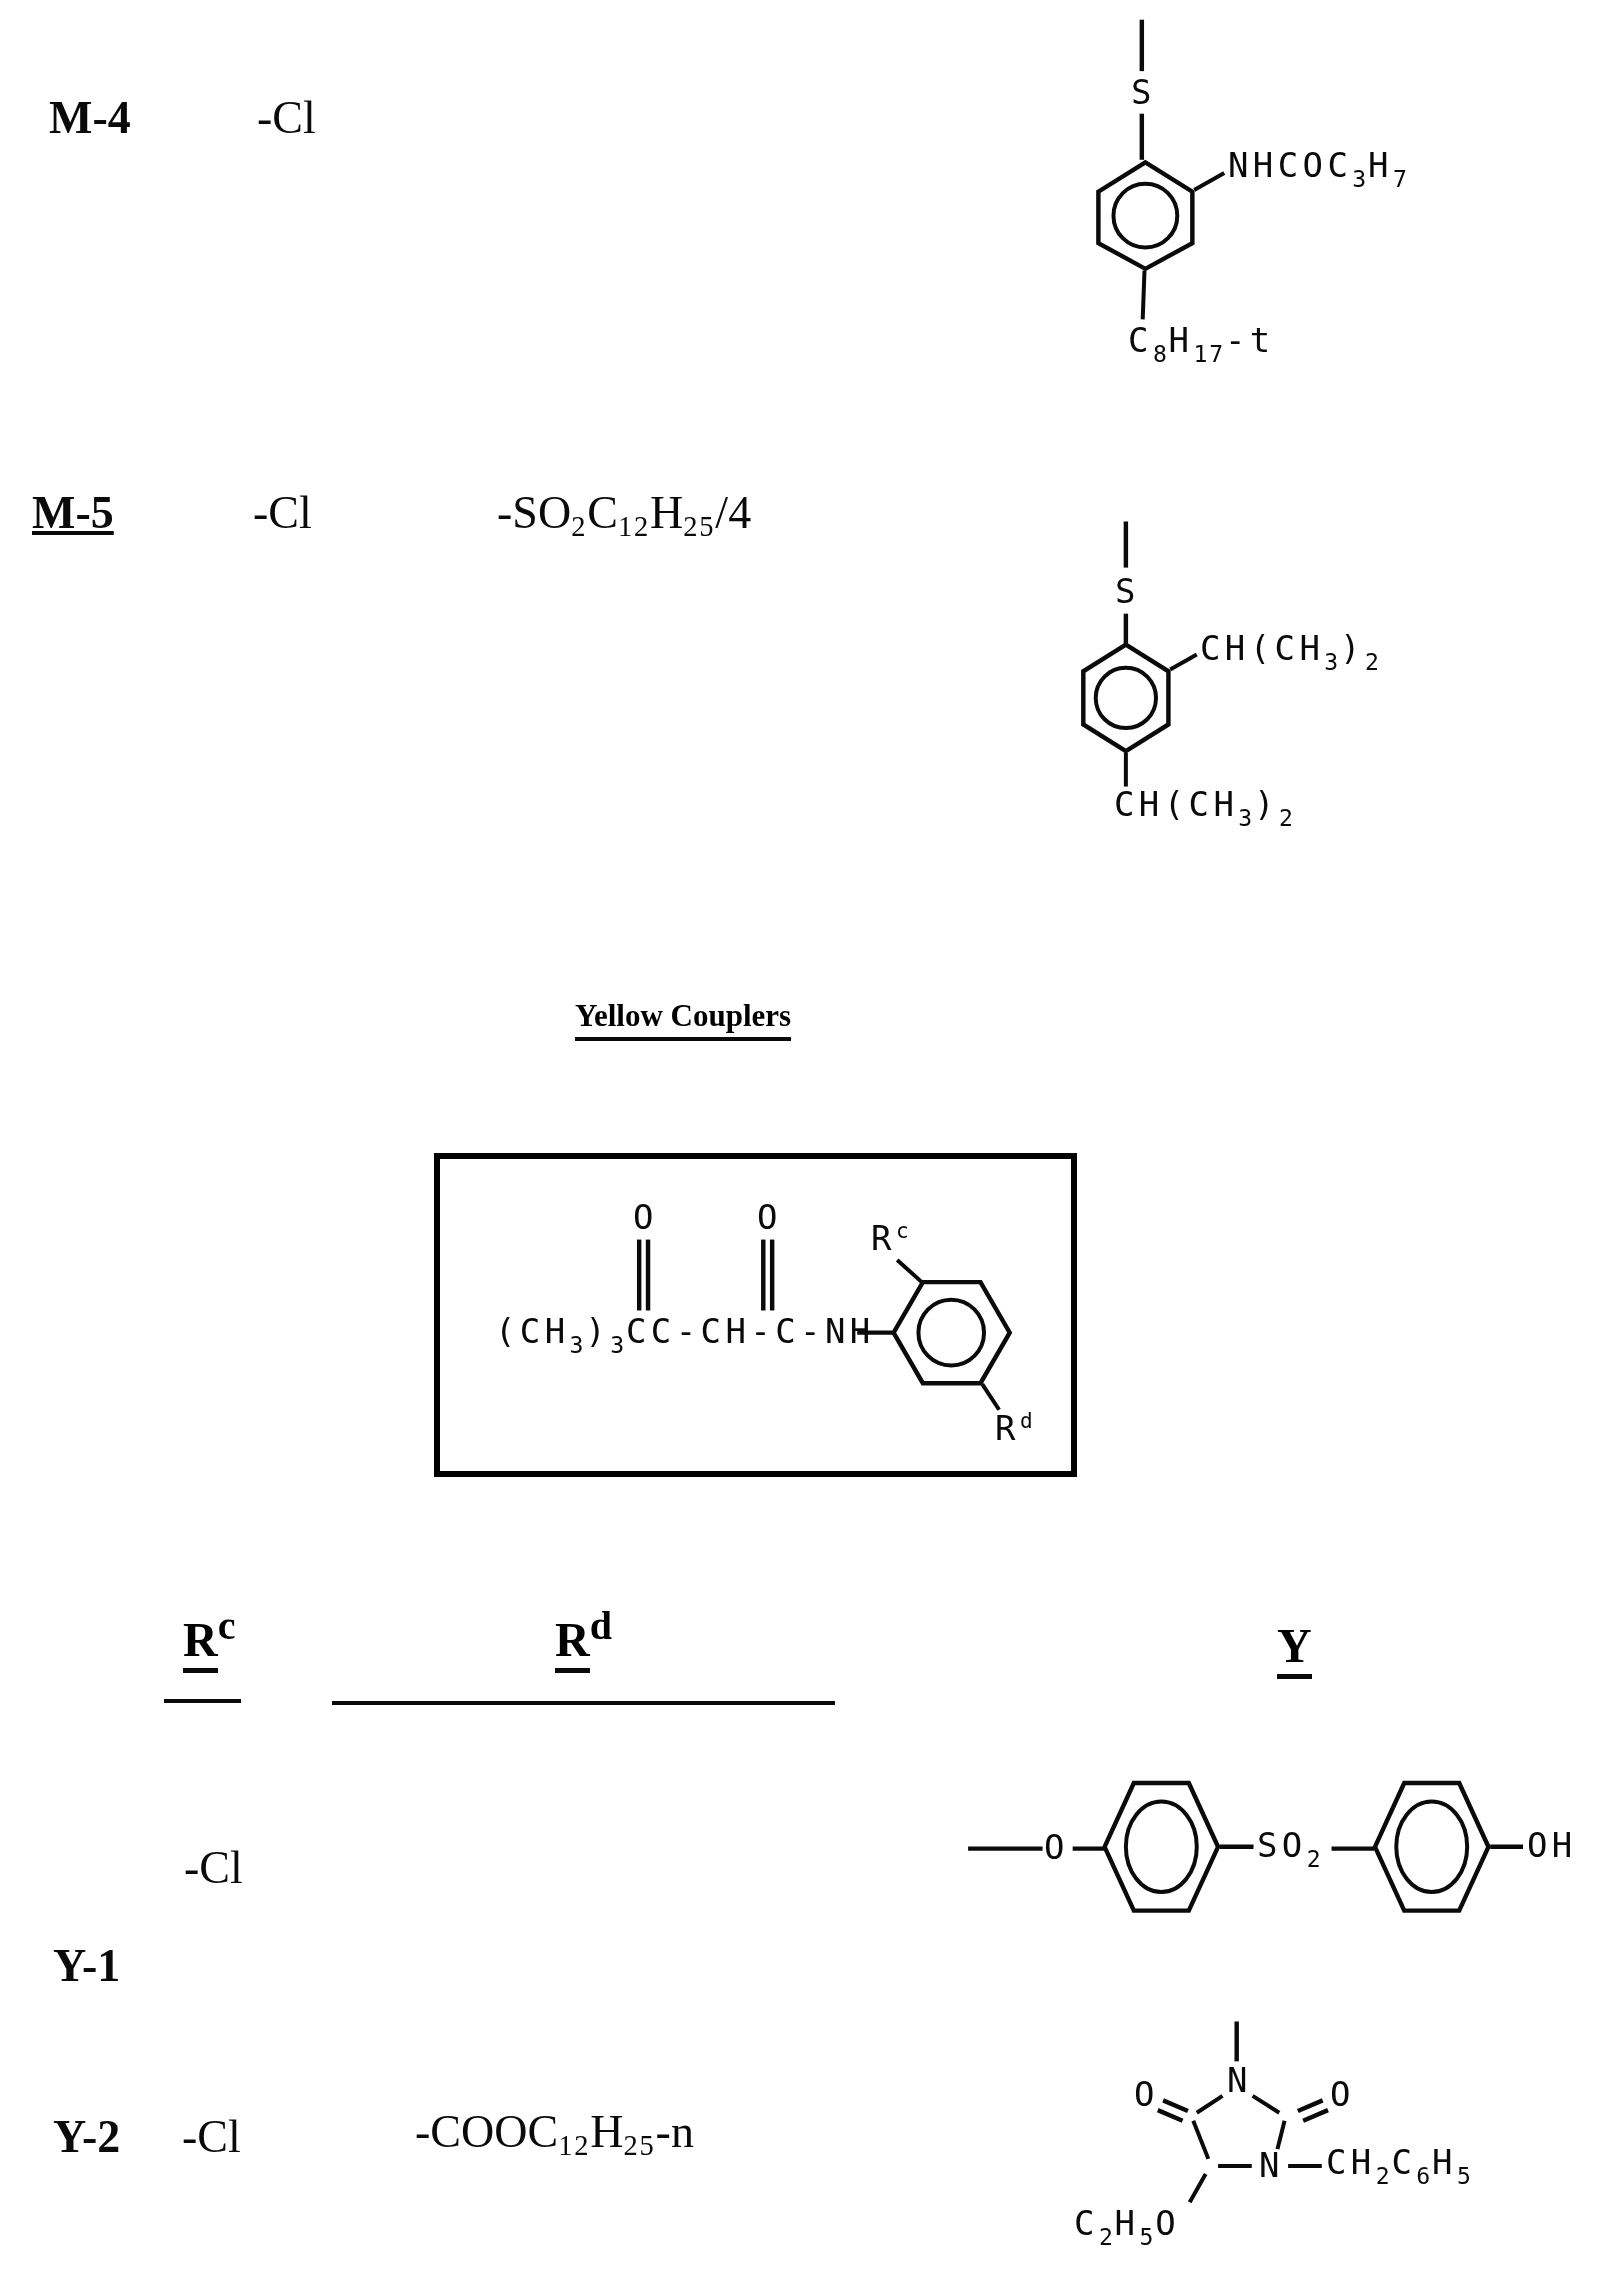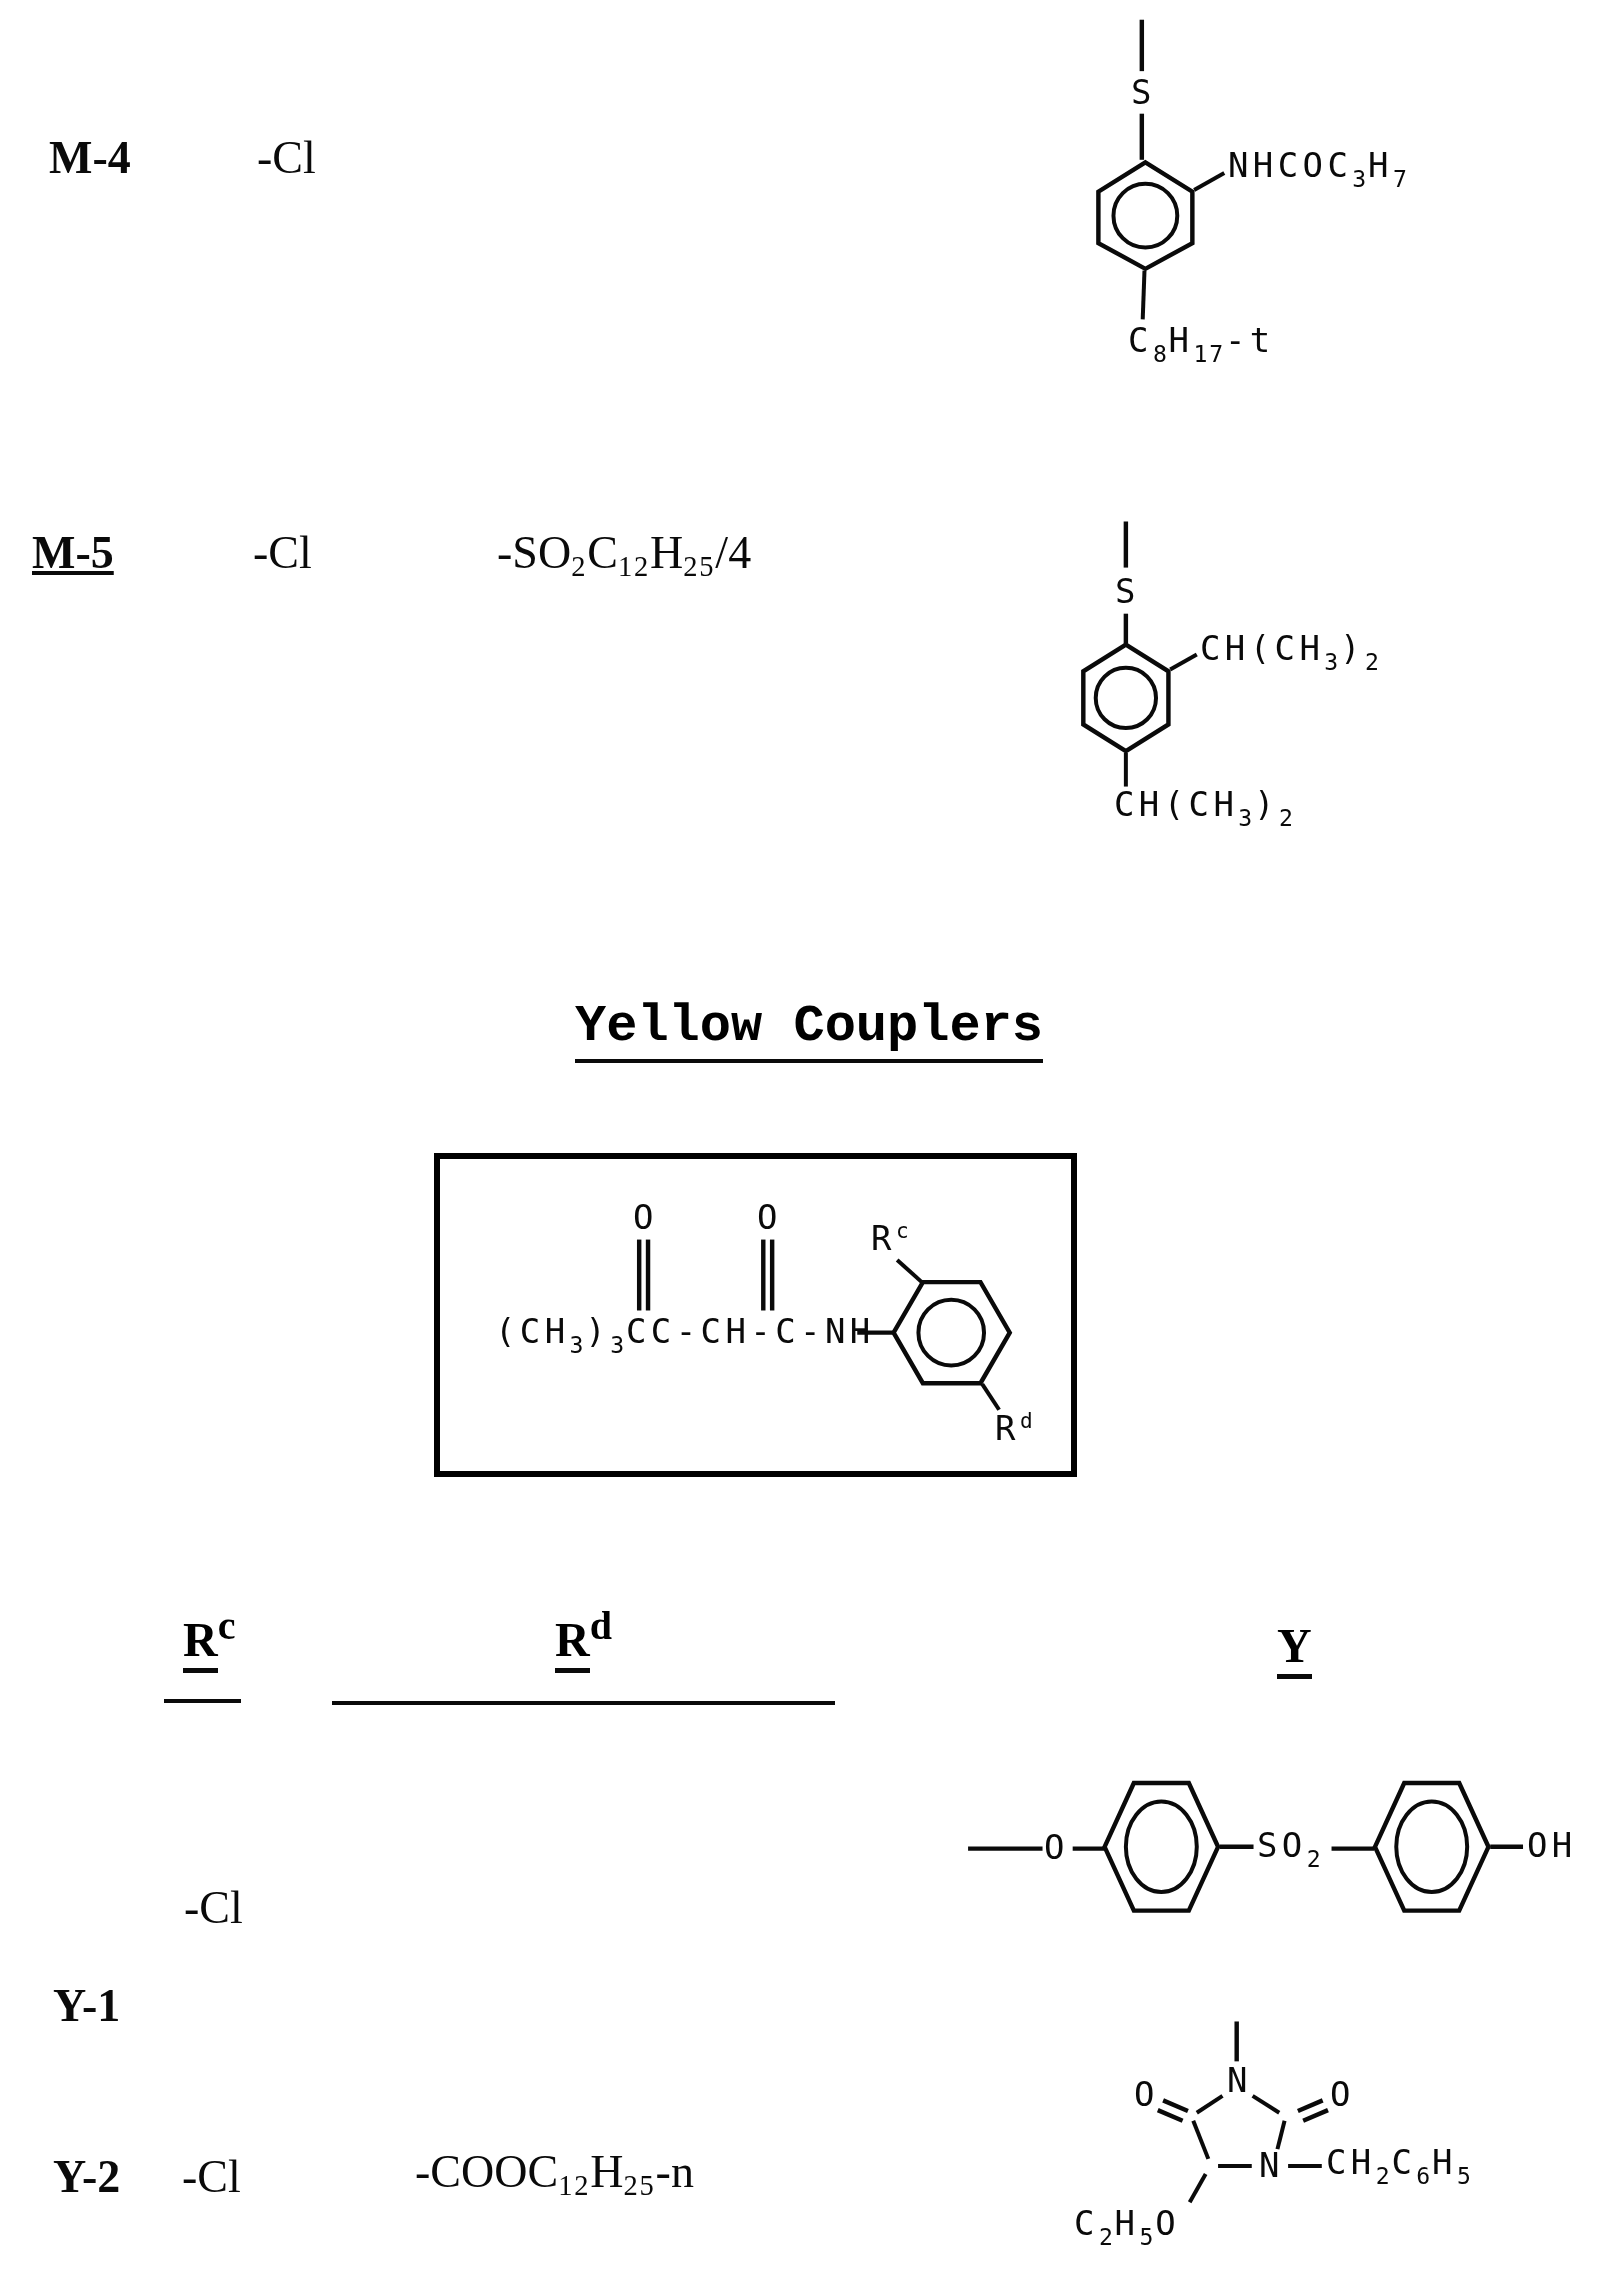--- a/index.html
+++ b/index.html
@@ -1,25 +1,25 @@
 <!DOCTYPE html>
 <html style="font-size:14px"><head>
 <meta charset="utf-8">
 <style>
   html,body{margin:0;padding:0;background:#ffffff;}
   #page{position:relative;width:1617px;height:2277px;background:#ffffff;color:#000;overflow:hidden;}
   .abs{position:absolute;white-space:nowrap;line-height:1.05;}
-  .serif{font-family:"Liberation Serif", serif;font-size:46px;color:#0a0a0a;margin-top:40px;}
+  .serif{font-family:"Liberation Serif", serif;font-size:46px;color:#0a0a0a;}
   .bold{font-weight:700;}
   .mono{font-family:"DejaVu Sans Mono", monospace;font-size:34px;letter-spacing:4.4px;color:#0a0a0a;}
   sub,sup{line-height:0;letter-spacing:1.8px;}
   .serif sub{font-size:.62em;vertical-align:-0.28em;}
   .mono sub{font-size:.68em;vertical-align:-0.45em;}
   .mono sup{font-size:.62em;vertical-align:.55em;}
-  .heading{font-family:Liberation Mono, monospace;font-size:52px;font-weight:700;
+  .heading{font-family:Liberation Serif, serif;font-size:31px;font-weight:700;
            border-bottom:4.4px solid #0a0a0a;padding-bottom:4.4px;}
   .hdr{font-family:"Liberation Serif", serif;font-size:48px;font-weight:700;}
   .hdr > span{border-bottom:5.3px solid #0a0a0a;padding-bottom:1.8px;}
   .rule{position:absolute;background:#0a0a0a;height:4.4px;}
   .box{position:absolute;border:6.2px solid #000;}
   svg.layer{position:absolute;left:0;top:0;}
   svg.layer *{stroke:#0a0a0a;fill:none;}
 </style>
 </head>
 <body>

